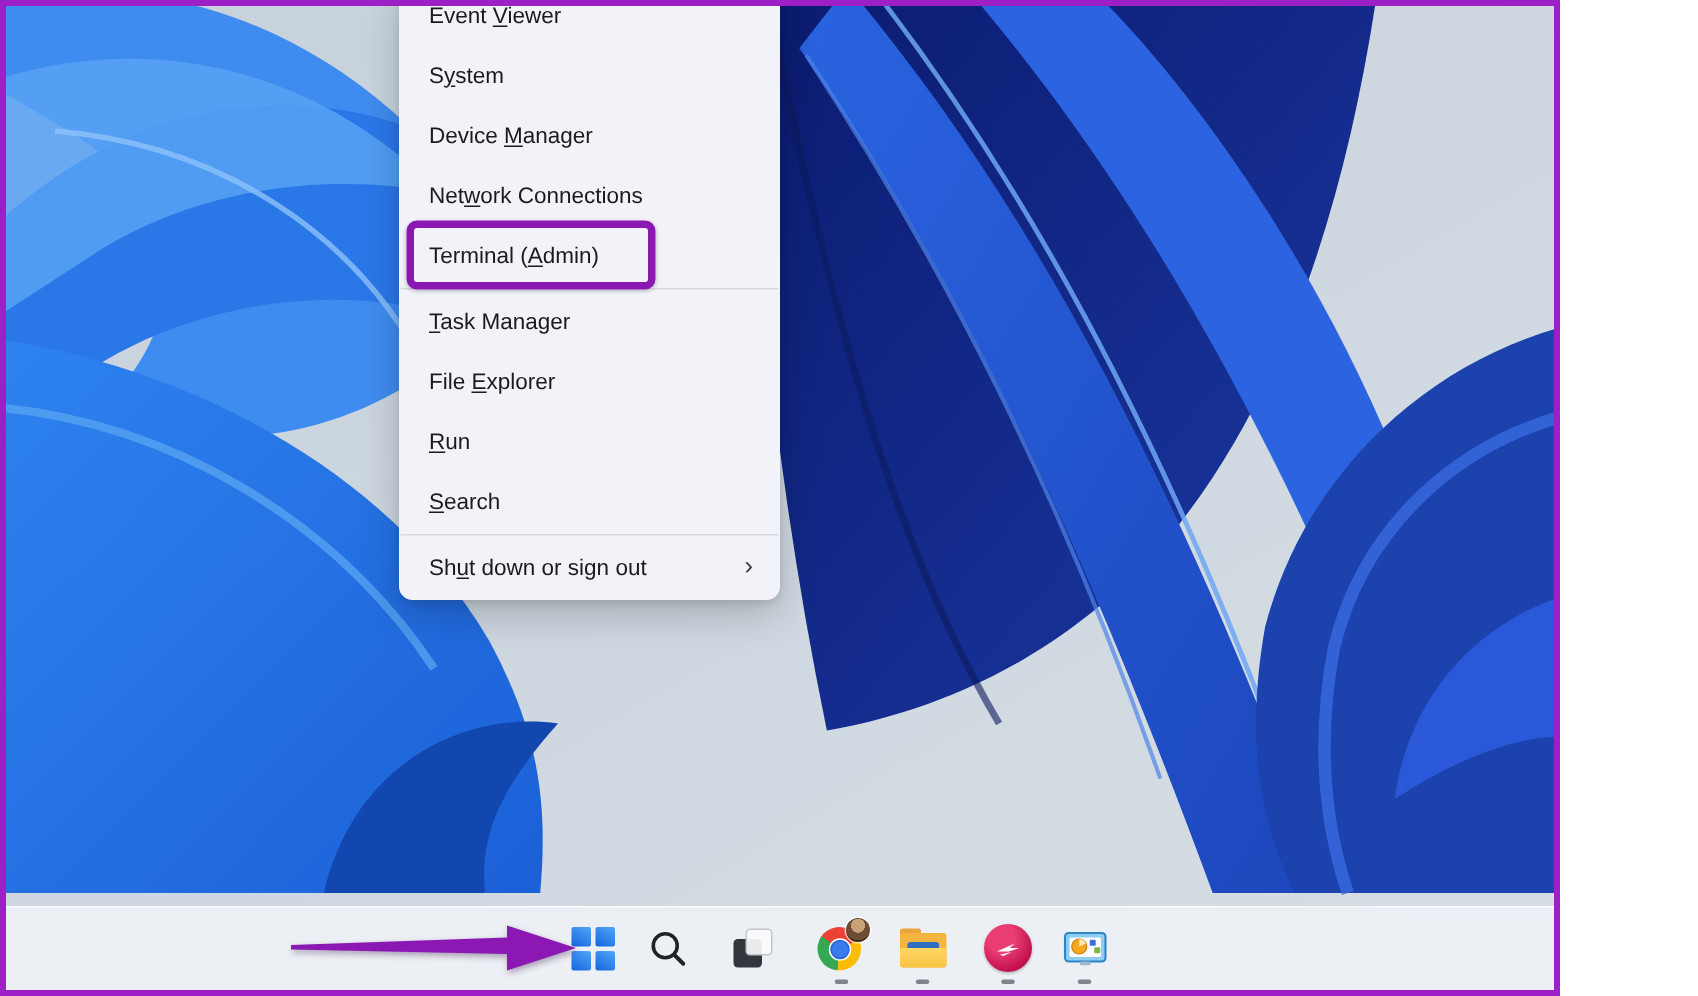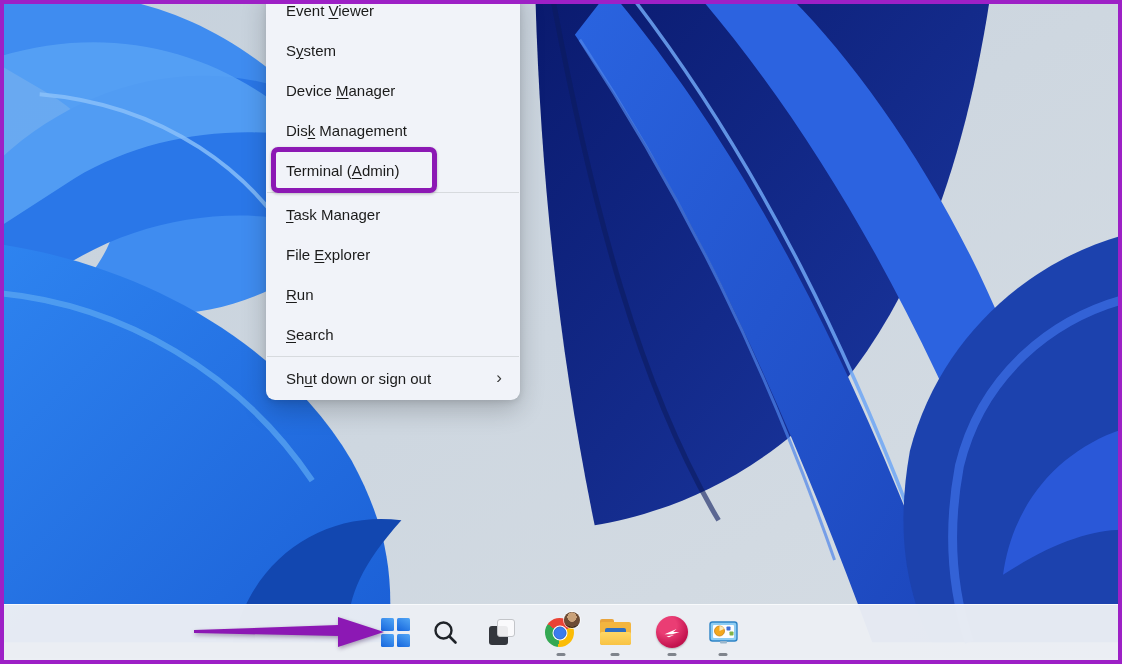--- a/index.html
+++ b/index.html
@@ -1,18 +1,18 @@
 <!DOCTYPE html>
 <html><head>
 <meta charset="utf-8">
 <style>
   * { margin: 0; padding: 0; box-sizing: border-box; }
   html,body { width:1132px; height:664px; overflow:hidden; }
   body { font-family: "Liberation Sans", "DejaVu Sans", sans-serif; }
-  .screen { position:relative; width:1122px; height:664px; overflow:hidden; background:#e5e5e5; }
+  .screen { position:relative; width:1040px; height:664px; overflow:hidden; background:#e5e5e5; }
 
   
   .wallpaper { position:absolute; inset:0; z-index:0; }
 
   
   .frame { position:absolute; inset:0; border:4px solid #9d20c6; z-index:60; pointer-events:none; }
 
   
   .winx-menu {
     position:absolute; left:266px; top:-10px; width:254px; z-index:20;
@@ -184,21 +184,21 @@
         <div class="menu-item">
           <span>Event <u>V</u>iewer</span>
         </div>
         <div class="menu-item">
           <span>S<u>y</u>stem</span>
         </div>
         <div class="menu-item">
           <span>Device <u>M</u>anager</span>
         </div>
         <div class="menu-item">
-          <span>Dis<u>k</u> Management</span>
+          <span>Net<u>w</u>ork Connections</span>
         </div>
         <div class="menu-item">
           <span>Terminal (<u>A</u>dmin)</span>
           <div class="purple-box"></div>
         </div>
         <div class="menu-separator"></div>
         <div class="menu-item">
           <span><u>T</u>ask Manager</span>
         </div>
         <div class="menu-item">

